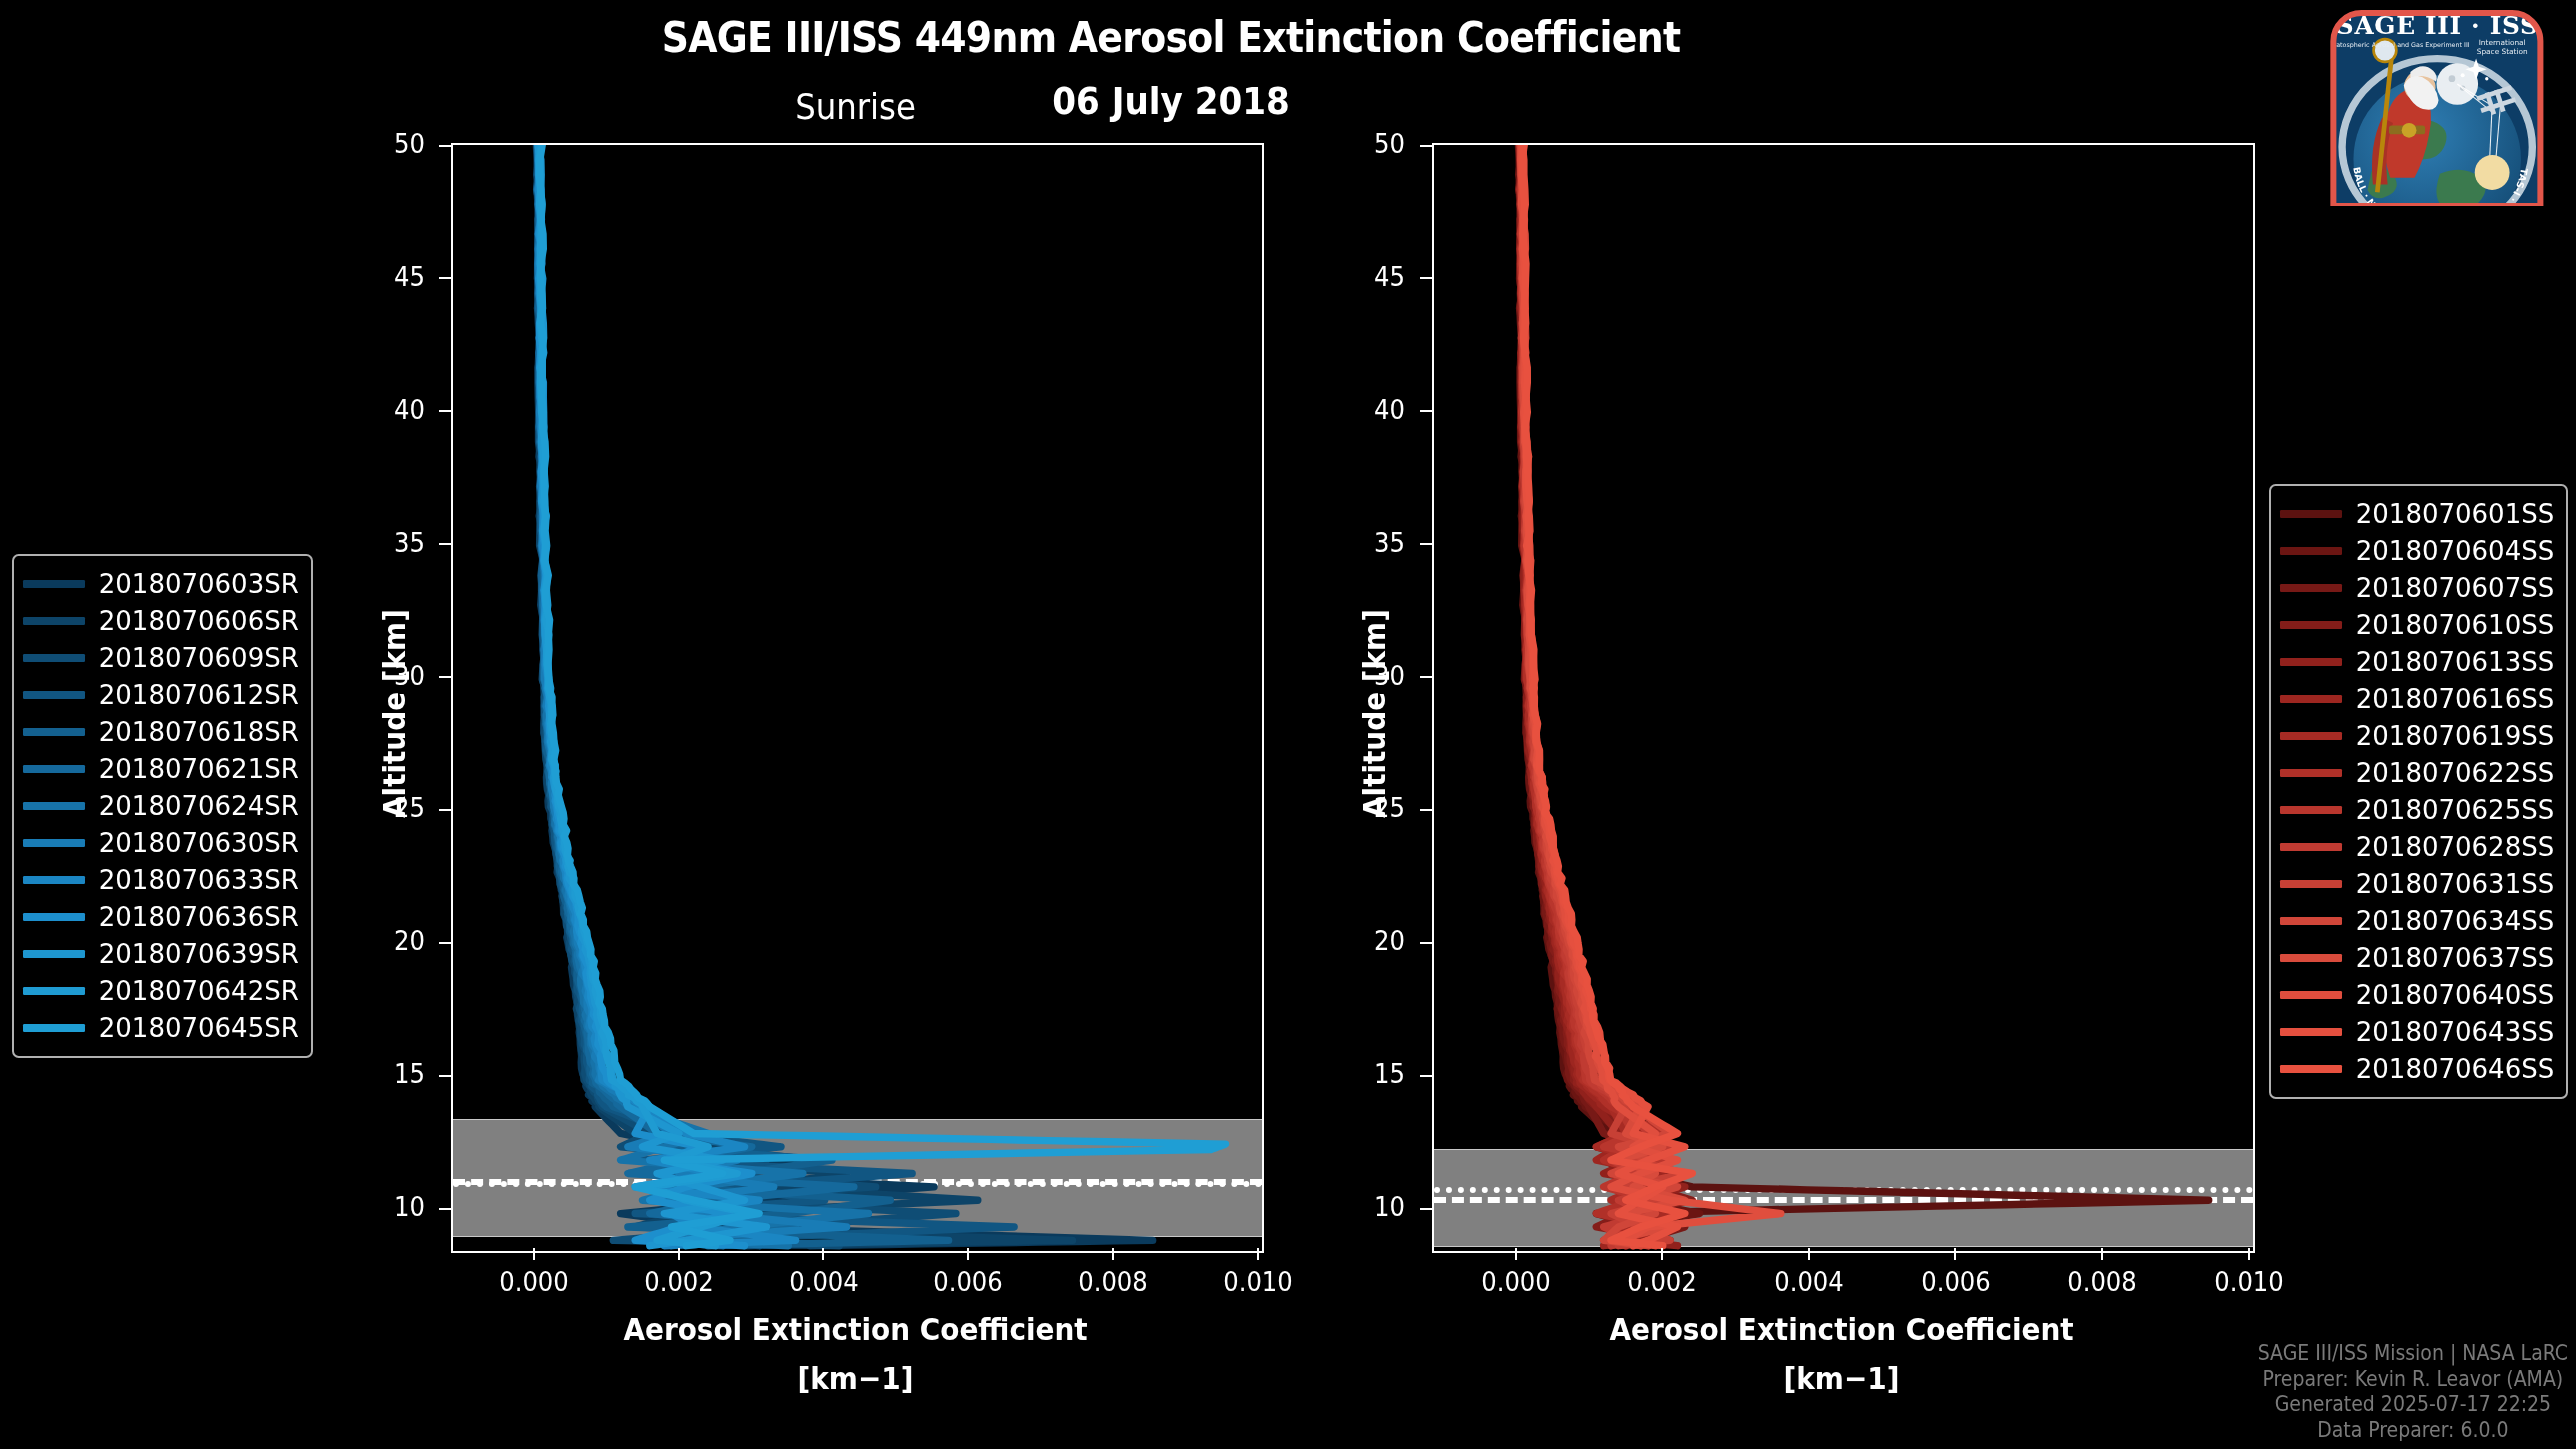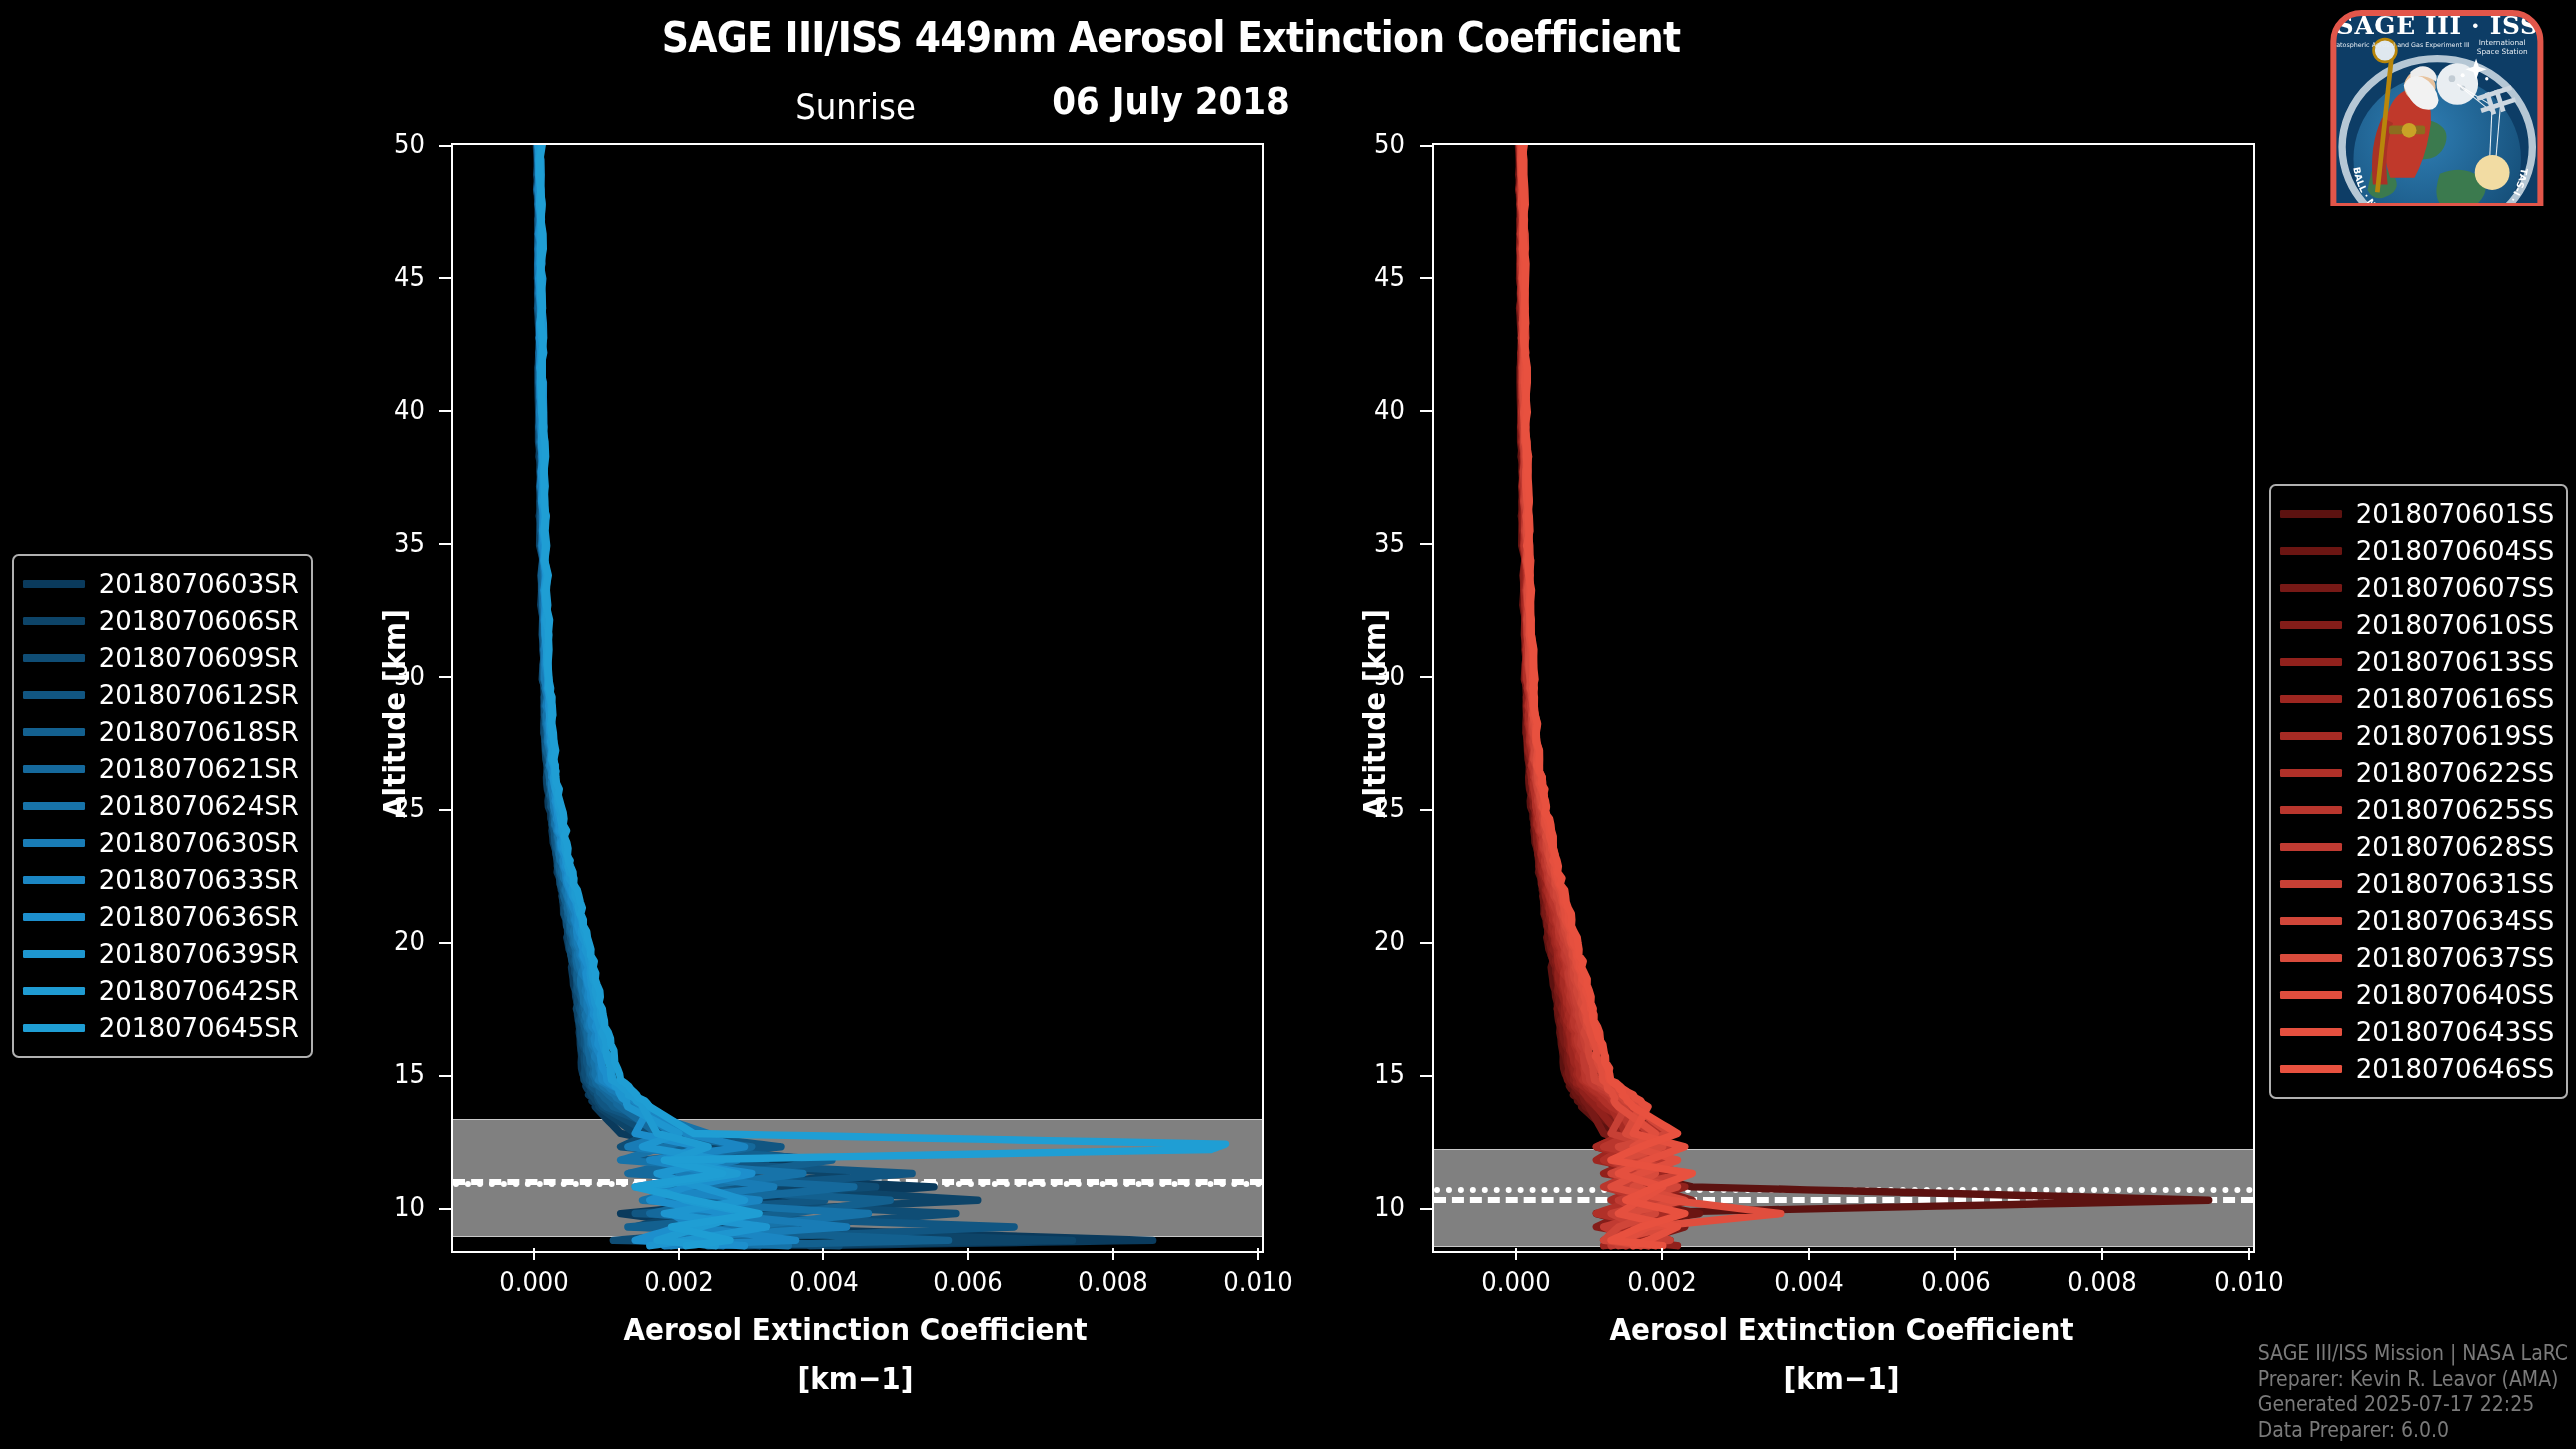--- a/index.html
+++ b/index.html
@@ -60,21 +60,21 @@
   #legend-sunset{left:2269px;top:484px;}
 
   #legend-tropo{position:absolute;left:12px;top:1307px;}
   #legend-tropo .legend-row{height:40px;}
   .tropo-swatch{width:62px;flex:0 0 auto;margin-right:13.4px;margin-left:9.4px;}
   .sw-dashed{border-top:7.4px dashed #fff;height:0;}
   .sw-dotted{border-top:7.4px dotted #fff;height:0;}
   .sw-band{height:24px;background:#808080;border:1.3px solid #c8c8c8;}
 
   
-  #credits{position:absolute;right:8px;bottom:5.4px;text-align:left;
+  #credits{position:absolute;right:8px;bottom:5.4px;text-align:center;
      color:#7a7a7a;font-size:21px;line-height:1.22;
      font-family:"DejaVu Sans Condensed","DejaVu Sans",sans-serif;}
 
   
   #mission-patch{position:absolute;left:2291px;top:5.4px;width:275px;height:201px;}
 </style>
 </head>
 <body>
 
 <div class="fig">

